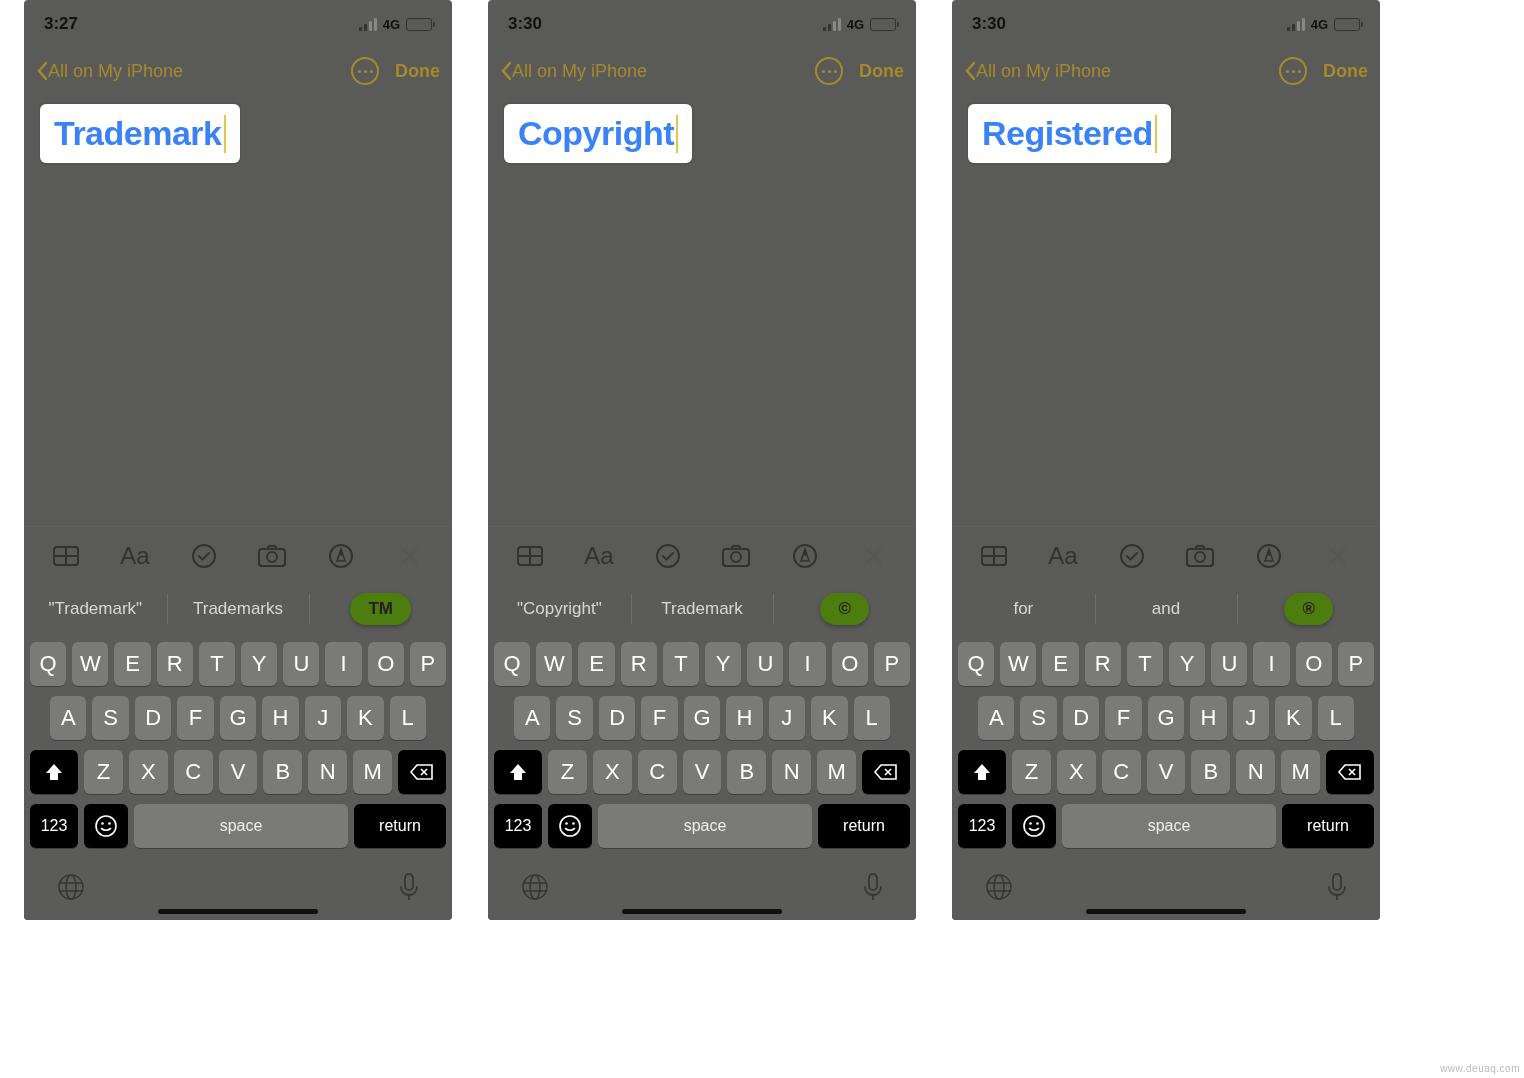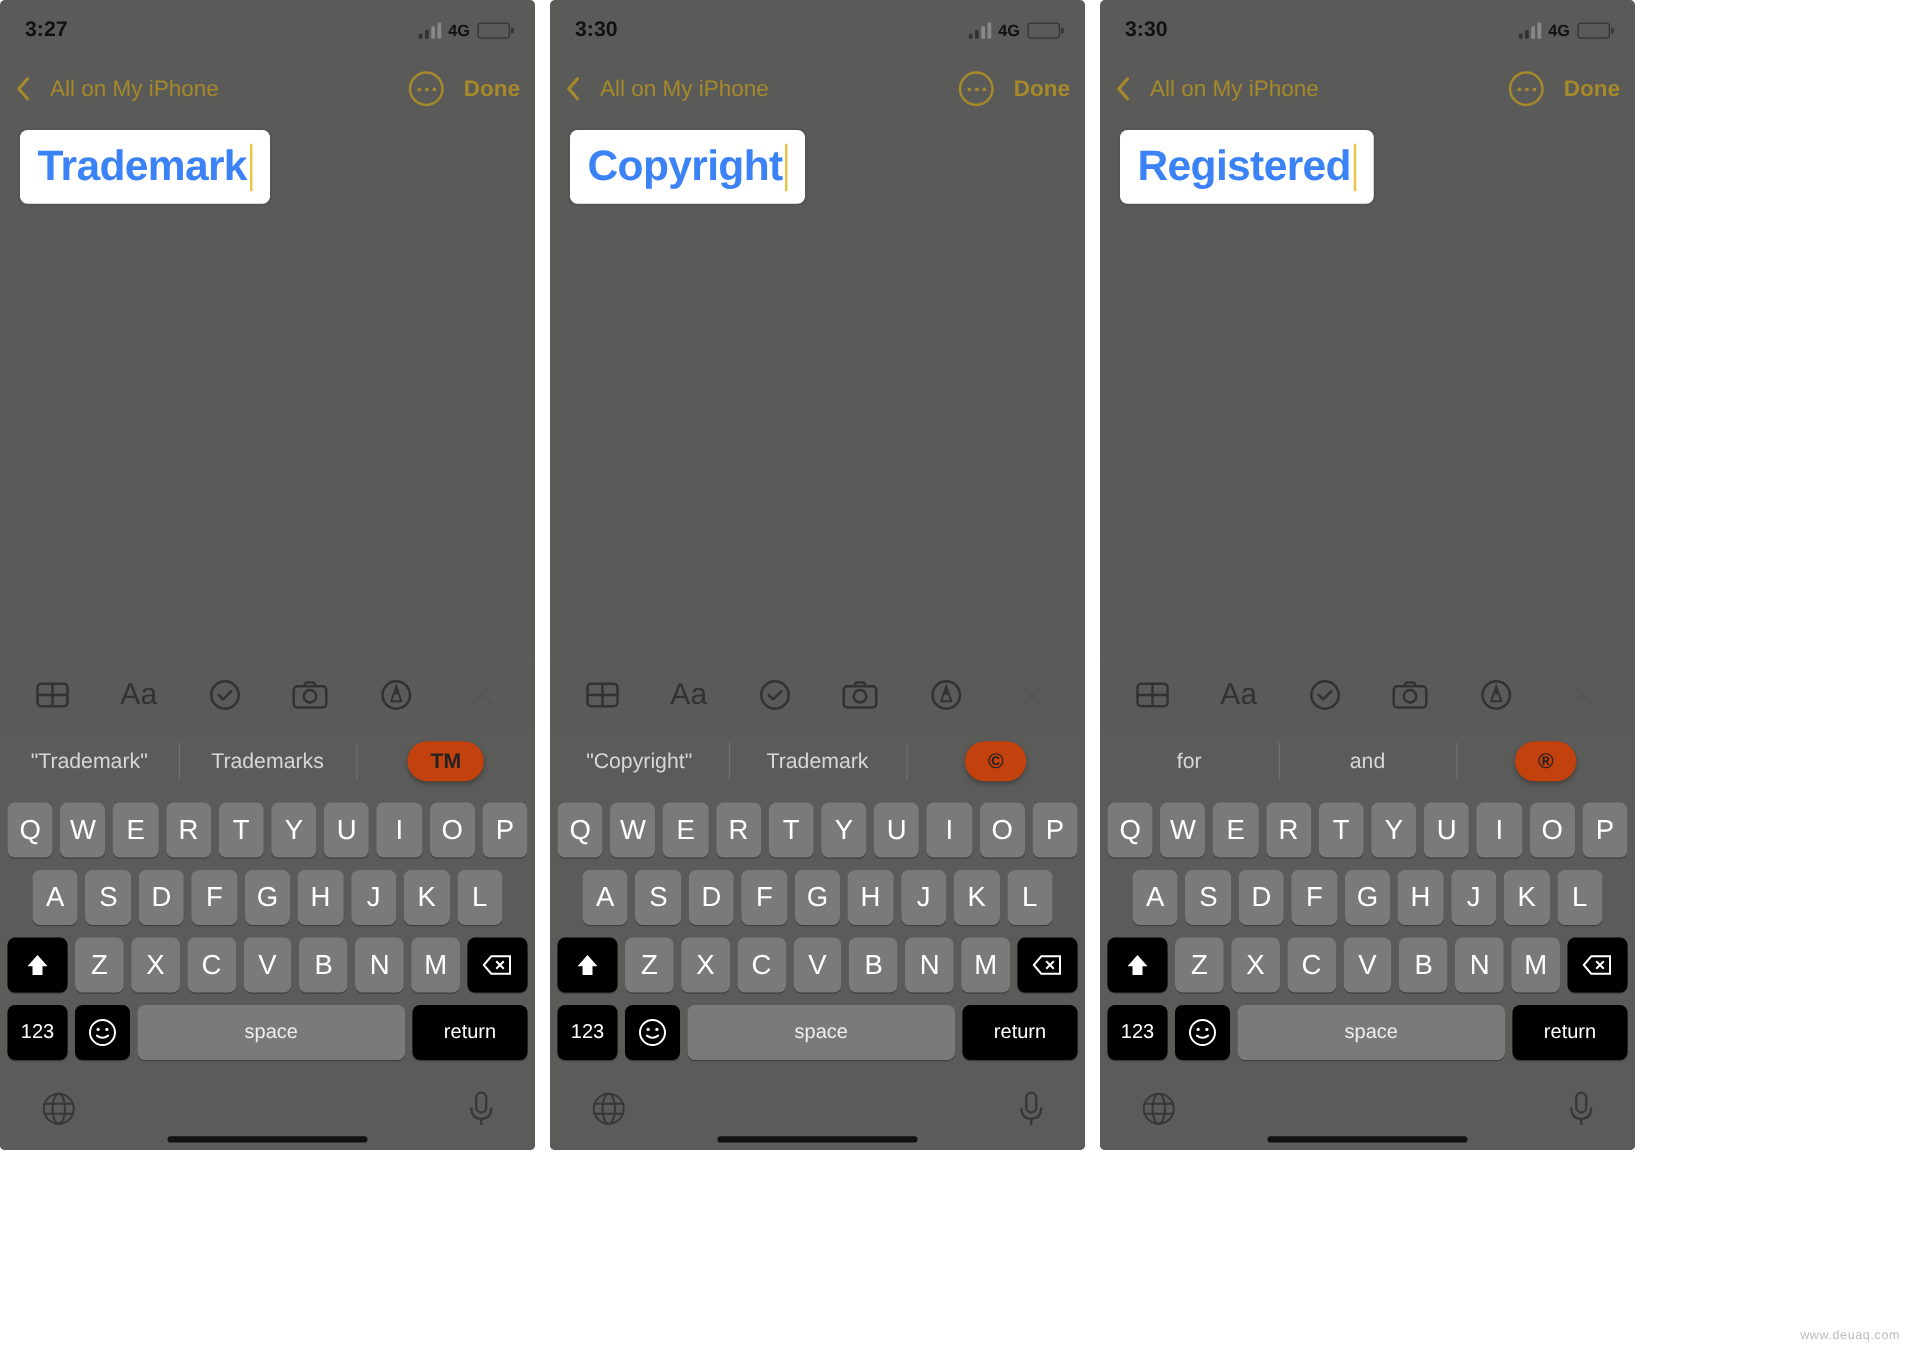--- a/index.html
+++ b/index.html
@@ -1,53 +1,53 @@
 <!DOCTYPE html>
 <html><head>
 <meta charset="utf-8">
 <style>
   * { margin: 0; padding: 0; box-sizing: border-box; font-family: -apple-system, "Helvetica Neue", Helvetica, Arial, sans-serif; }
   body { background: #fff; width: 1524px; height: 1078px; display: flex; gap: 12px; padding: 0; }
   .phone {
     width: 428px; height: 920px; position: relative; background: #5a5a58;
     border-radius: 4px; overflow: hidden; flex-shrink: 0;
-    display: flex; flex-direction: column;
+    display: flex; flex-direction: column; margin-left: 24px;
   }
   
   .status-bar { height: 48px; display: flex; justify-content: space-between; align-items: center; padding: 0 20px; color: #111; font-weight: 600; font-size: 17px;}
   .status-right { display: flex; align-items: center; gap: 6px; font-size: 13px; }
   .signal { display: inline-flex; align-items: flex-end; gap: 2px;}
   .signal span { width: 3px; background: #333; border-radius: 1px; display: inline-block;}
   .signal span:nth-child(1){height:4px}
   .signal span:nth-child(2){height:7px}
   .signal span:nth-child(3){height:10px; background:#888}
   .signal span:nth-child(4){height:13px; background:#888}
   .battery { width: 26px; height: 13px; border: 1.5px solid #333; border-radius: 3px; position: relative;}
   .battery::after { content:''; position:absolute; right:-4px; top:3px; width:2px; height:5px; background:#333; border-radius:0 2px 2px 0;}
   .battery-fill { background:#111; height:100%; width:75%; border-radius:1px;}
   
   .nav-bar { height: 46px; display: flex; align-items: center; justify-content: space-between; padding: 0 12px;}
-  .back { display: flex; align-items: center; color: #a68a2a; font-size: 18px; gap: 16px;}
+  .back { display: flex; align-items: center; color: #a68a2a; font-size: 18px; gap: 0;}
   .chevron-left { width: 12px; height: 20px; }
   .nav-right { display: flex; align-items: center; gap: 16px; color: #a68a2a; font-size: 18px; font-weight:700;}
   .more-icon { width: 28px; height: 28px; border: 2px solid #a68a2a; border-radius: 50%; display:flex; align-items:center; justify-content:center; gap:3px;}
   .more-icon span{width:3px;height:3px;background:#a68a2a;border-radius:50%}
   
   .content { flex: 1; padding: 10px 16px; position: relative;}
   .typed-box { background: #fff; border-radius: 6px; padding: 10px 14px; display:inline-flex; align-items:center; box-shadow: 0 0 0 2px rgba(0,0,0,0.05);}
   .typed-text { font-size: 34px; font-weight: 700; color: #3b82f6; letter-spacing: -0.5px;}
   .cursor { width: 2px; height: 38px; background: #e6c64a; margin-left: 2px; display:inline-block;}
   
   .note-toolbar { height: 58px; display:flex; align-items:center; justify-content: space-around; padding: 0 8px; border-top:1px solid rgba(255,255,255,0.03);}
   .tb-btn { width:44px; height:44px; display:flex; align-items:center; justify-content:center; color:#222; opacity:0.7;}
   
   .predict { height: 50px; display:flex; align-items:stretch; background:#5b5b59; position:relative;}
   .pred-cell { flex:1; display:flex; align-items:center; justify-content:center; color:#d8d7d3; font-size:17px; position:relative;}
   .pred-cell + .pred-cell::before { content:''; position:absolute; left:0; top:10px; bottom:10px; width:1px; background:#6f6f6d;}
-  .pred-pill { background:#c2410c; color:#222; font-weight:600; padding:6px 18px; border-radius:22px; font-size:17px; box-shadow:0 2px 4px rgba(0,0,0,0.3);}
+  .pred-pill { background:#4d7c0f; color:#222; font-weight:600; padding:6px 18px; border-radius:22px; font-size:17px; box-shadow:0 2px 4px rgba(0,0,0,0.3);}
   
   .keyboard { padding: 8px 4px 4px; background: #5b5b59;}
   .krow { display:flex; gap:6px; margin-bottom:10px; padding:0 2px;}
   .key { flex:1; height:44px; background:#7a7a78; border-radius:6px; display:flex; align-items:center; justify-content:center; color:#fff; font-size:22px; box-shadow:0 1px 0 rgba(0,0,0,0.3);}
   .krow.row2 { padding: 0 22px;}
   .key.special { background:#000000;}
   .key.shift, .key.bksp { flex: 0 0 48px;}
   .krow.row4 .key.num { flex:0 0 48px; font-size:16px;}
   .krow.row4 .key.emoji { flex:0 0 44px;}
   .krow.row4 .key.space { flex:1; font-size:16px; color:#eee;}

